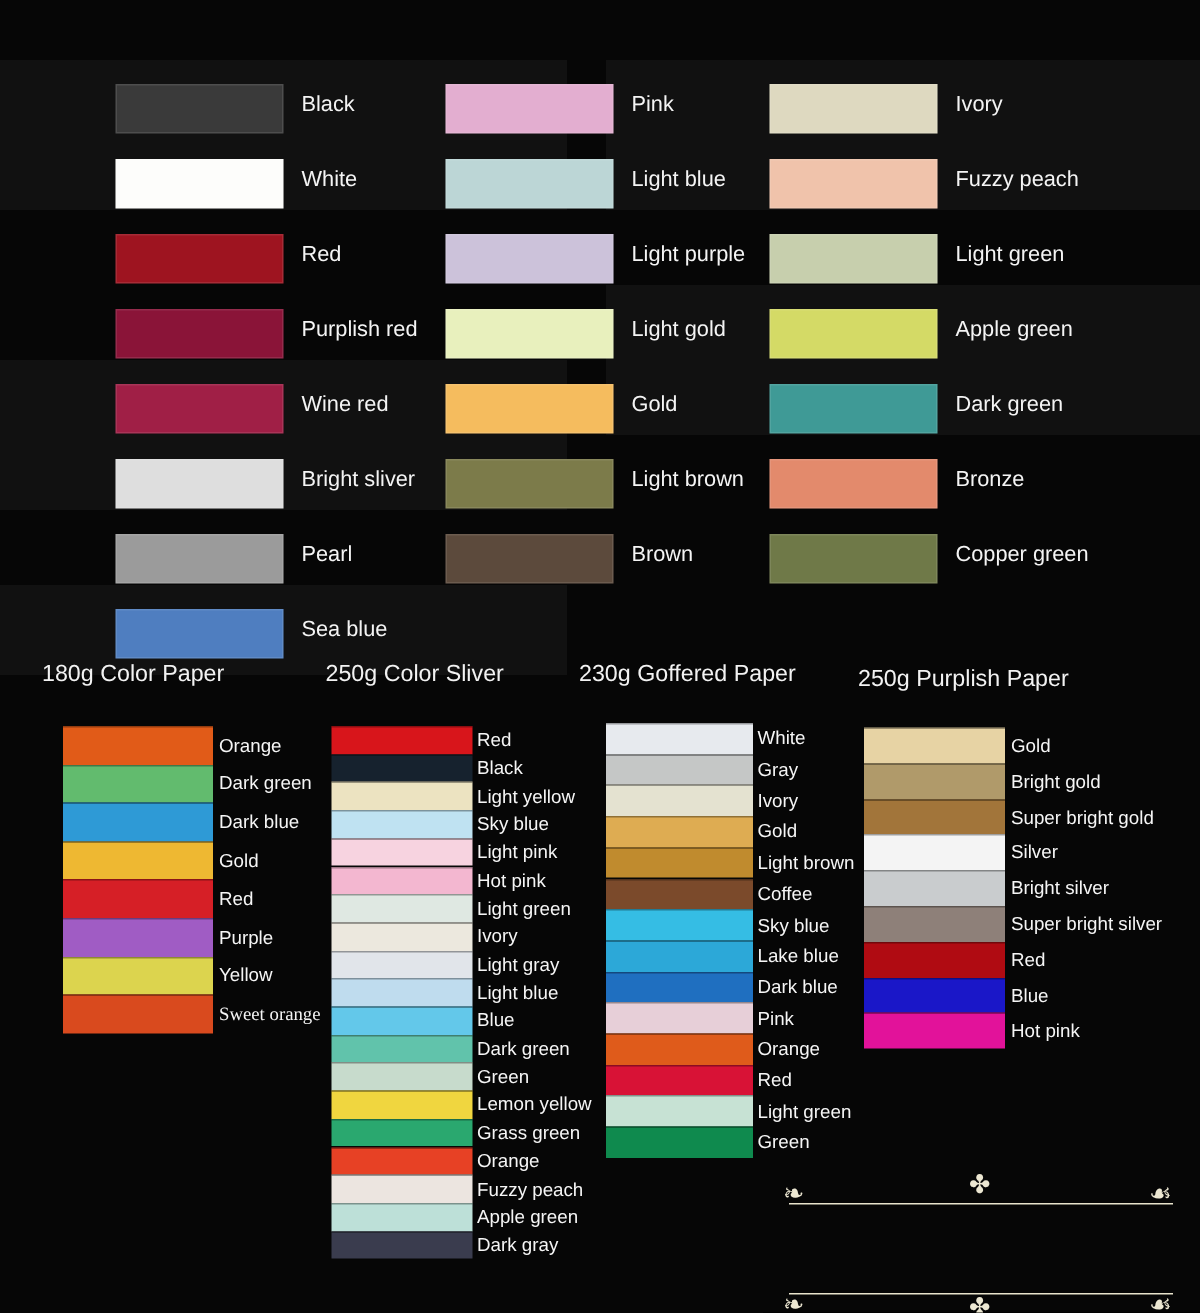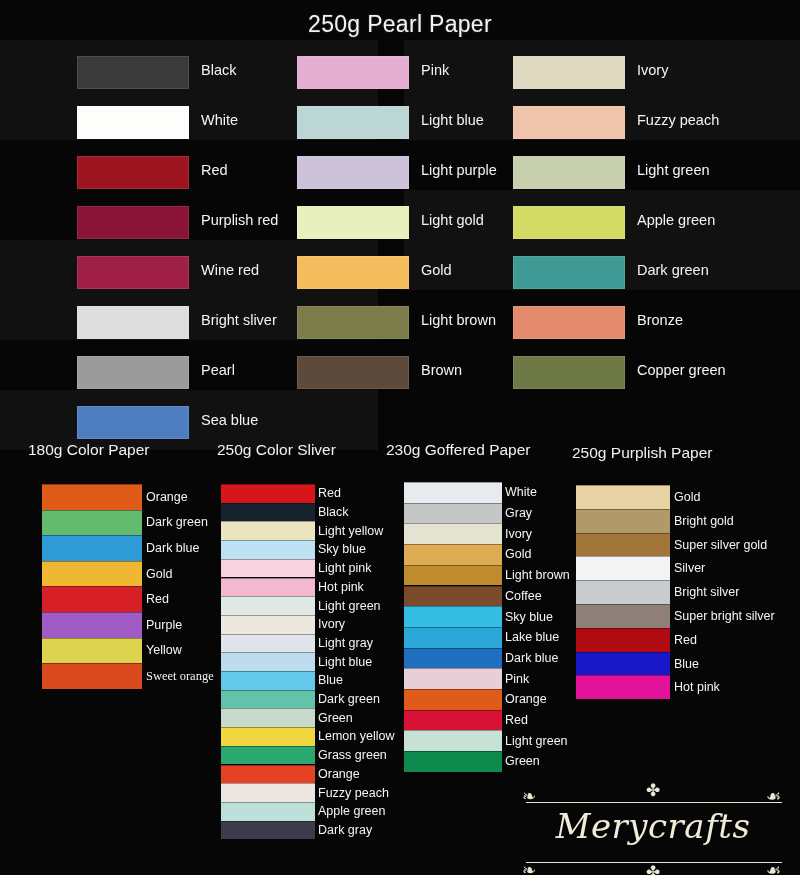--- a/index.html
+++ b/index.html
@@ -138,21 +138,20 @@
 
 <div id="page">
 
   <div class="panel" style="left:0;top:0;width:800px;height:875px;background:#060606;"></div>
   <div class="panel" style="left:0;top:40px;width:378px;height:100px;"></div>
   <div class="panel" style="left:404px;top:40px;width:418px;height:100px;"></div>
   <div class="panel" style="left:404px;top:190px;width:418px;height:100px;"></div>
   <div class="panel" style="left:0;top:240px;width:378px;height:100px;"></div>
   <div class="panel" style="left:0;top:390px;width:378px;height:60px;"></div>
 
-  <div class="main-title">250g Pearl Paper</div>
 
   <div id="pearl-host">
       <div class="pearl-col" style="left: 77px;">
         <div class="pearl-row">
           <div class="pearl-sw" title="Black" style="background: rgb(58, 58, 58);"></div>
           <div class="pearl-lbl">Black</div>
         </div>
         <div class="pearl-row">
           <div class="pearl-sw" title="White" style="background: rgb(253, 253, 251);"></div>
           <div class="pearl-lbl">White</div>
@@ -336,41 +335,40 @@
         <div class="stack-sw" title="Green" style="width: 98px; height: 20.7px; top: 269.1px; background: rgb(15, 138, 78);"></div>
         <div class="stack-lbl" style="left: 101px; top: 273.45px;">Green</div>
       </div>
       <div class="sec-head" style="left: 572px; top: 444px;">250g Purplish Paper</div>
       <div class="stack" style="left: 576px; top: 485px;">
         <div class="stack-sw" title="Gold" style="width: 94px; height: 23.8px; top: 0px; background: rgb(231, 211, 164);"></div>
         <div class="stack-lbl" style="left: 98px; top: 5.9px;">Gold</div>
         <div class="stack-sw" title="Bright gold" style="width: 94px; height: 23.8px; top: 23.8px; background: rgb(176, 154, 106);"></div>
         <div class="stack-lbl" style="left: 98px; top: 29.7px;">Bright gold</div>
         <div class="stack-sw" title="Super bright gold" style="width: 94px; height: 23.8px; top: 47.6px; background: rgb(162, 117, 58);"></div>
-        <div class="stack-lbl" style="left: 98px; top: 53.5px;">Super silver gold</div>
+        <div class="stack-lbl" style="left: 98px; top: 53.5px;">Super bright gold</div>
         <div class="stack-sw" title="Silver" style="width: 94px; height: 23.8px; top: 71.4px; background: rgb(244, 244, 244);"></div>
         <div class="stack-lbl" style="left: 98px; top: 77.3px;">Silver</div>
         <div class="stack-sw" title="Bright silver" style="width: 94px; height: 23.8px; top: 95.2px; background: rgb(201, 204, 206);"></div>
         <div class="stack-lbl" style="left: 98px; top: 101.1px;">Bright silver</div>
         <div class="stack-sw" title="Super bright silver" style="width: 94px; height: 23.8px; top: 119px; background: rgb(142, 128, 121);"></div>
         <div class="stack-lbl" style="left: 98px; top: 124.9px;">Super bright silver</div>
         <div class="stack-sw" title="Red" style="width: 94px; height: 23.8px; top: 142.8px; background: rgb(176, 11, 18);"></div>
         <div class="stack-lbl" style="left: 98px; top: 148.7px;">Red</div>
         <div class="stack-sw" title="Blue" style="width: 94px; height: 23.8px; top: 166.6px; background: rgb(26, 23, 200);"></div>
         <div class="stack-lbl" style="left: 98px; top: 172.5px;">Blue</div>
         <div class="stack-sw" title="Hot pink" style="width: 94px; height: 23.8px; top: 190.4px; background: rgb(226, 18, 154);"></div>
         <div class="stack-lbl" style="left: 98px; top: 196.3px;">Hot pink</div>
       </div>
     </div>
 
   <div class="logo-wrap">
     <div class="flourish" style="left:14px;top:10px;">❧</div>
     <div class="flourish" style="left:138px;top:4px;">✤</div>
     <div class="flourish" style="left:258px;top:10px;">☙</div>
     <div class="logo-rule top"></div>
-    <div class="logo-text">Merycrafts</div>
     <div class="logo-rule bottom"></div>
     <div class="flourish" style="left:14px;top:84px;">❧</div>
     <div class="flourish" style="left:138px;top:86px;">✤</div>
     <div class="flourish" style="left:258px;top:84px;">☙</div>
   </div>
 
 </div>
 
 </body></html>

